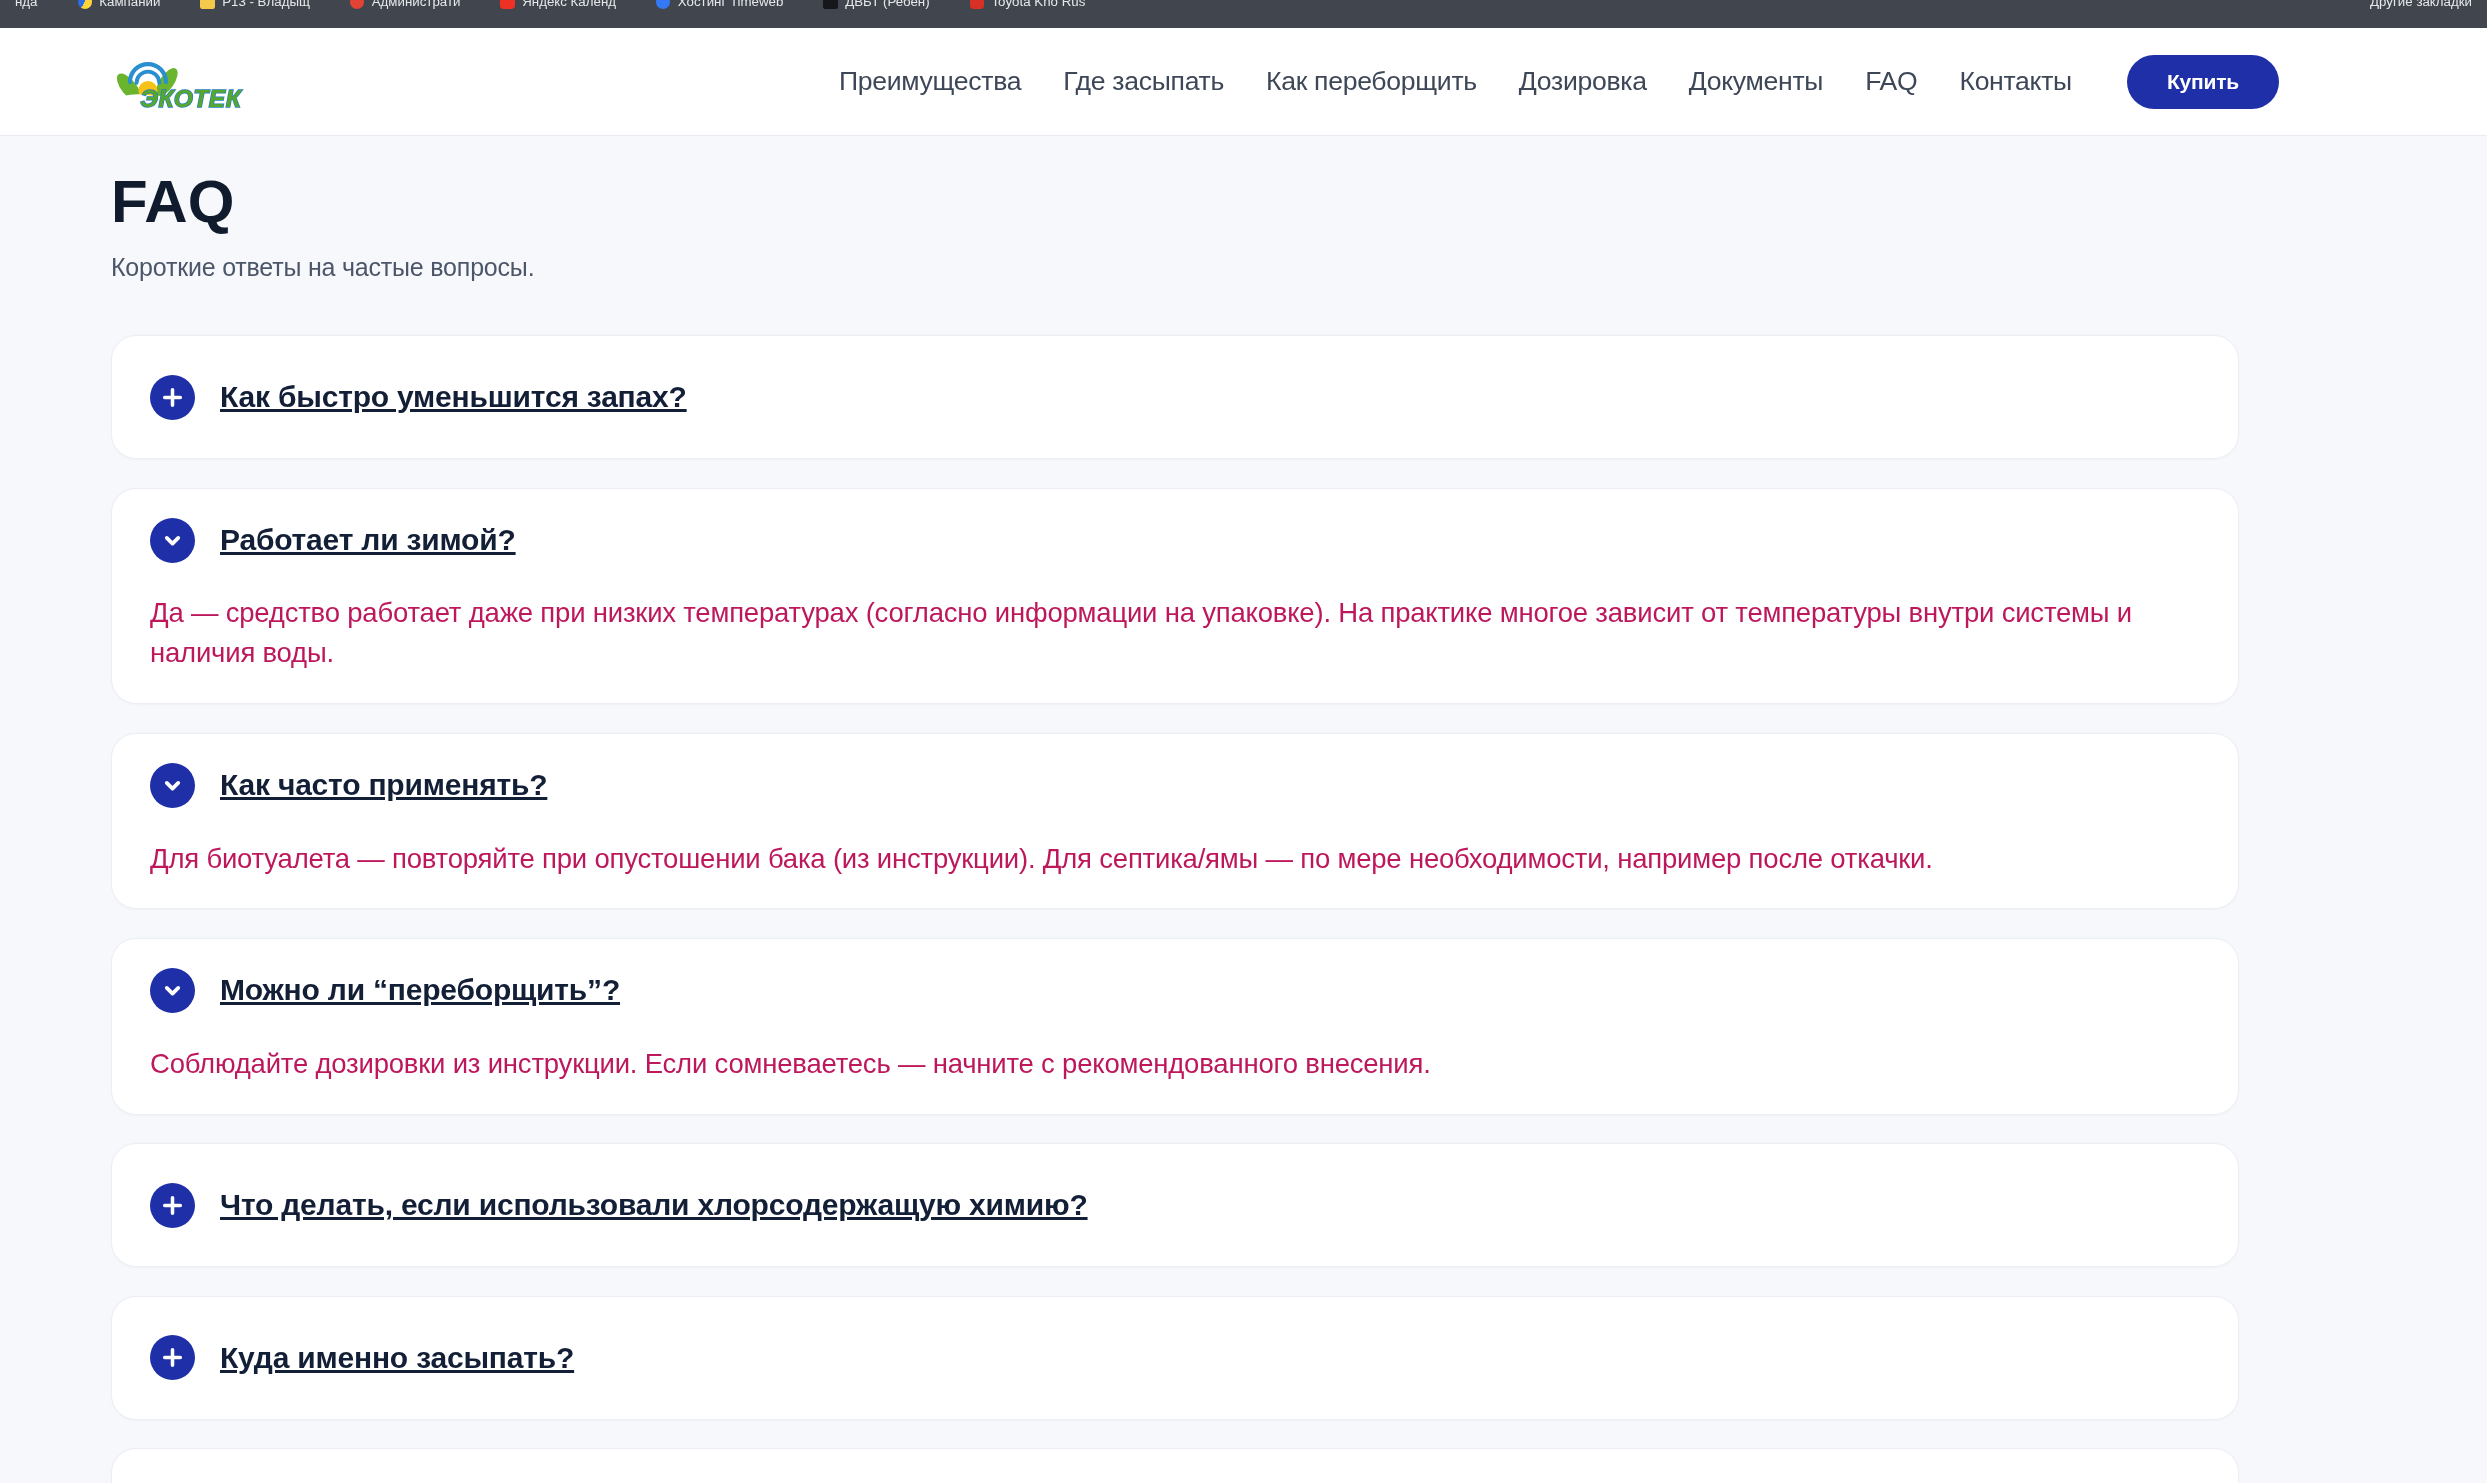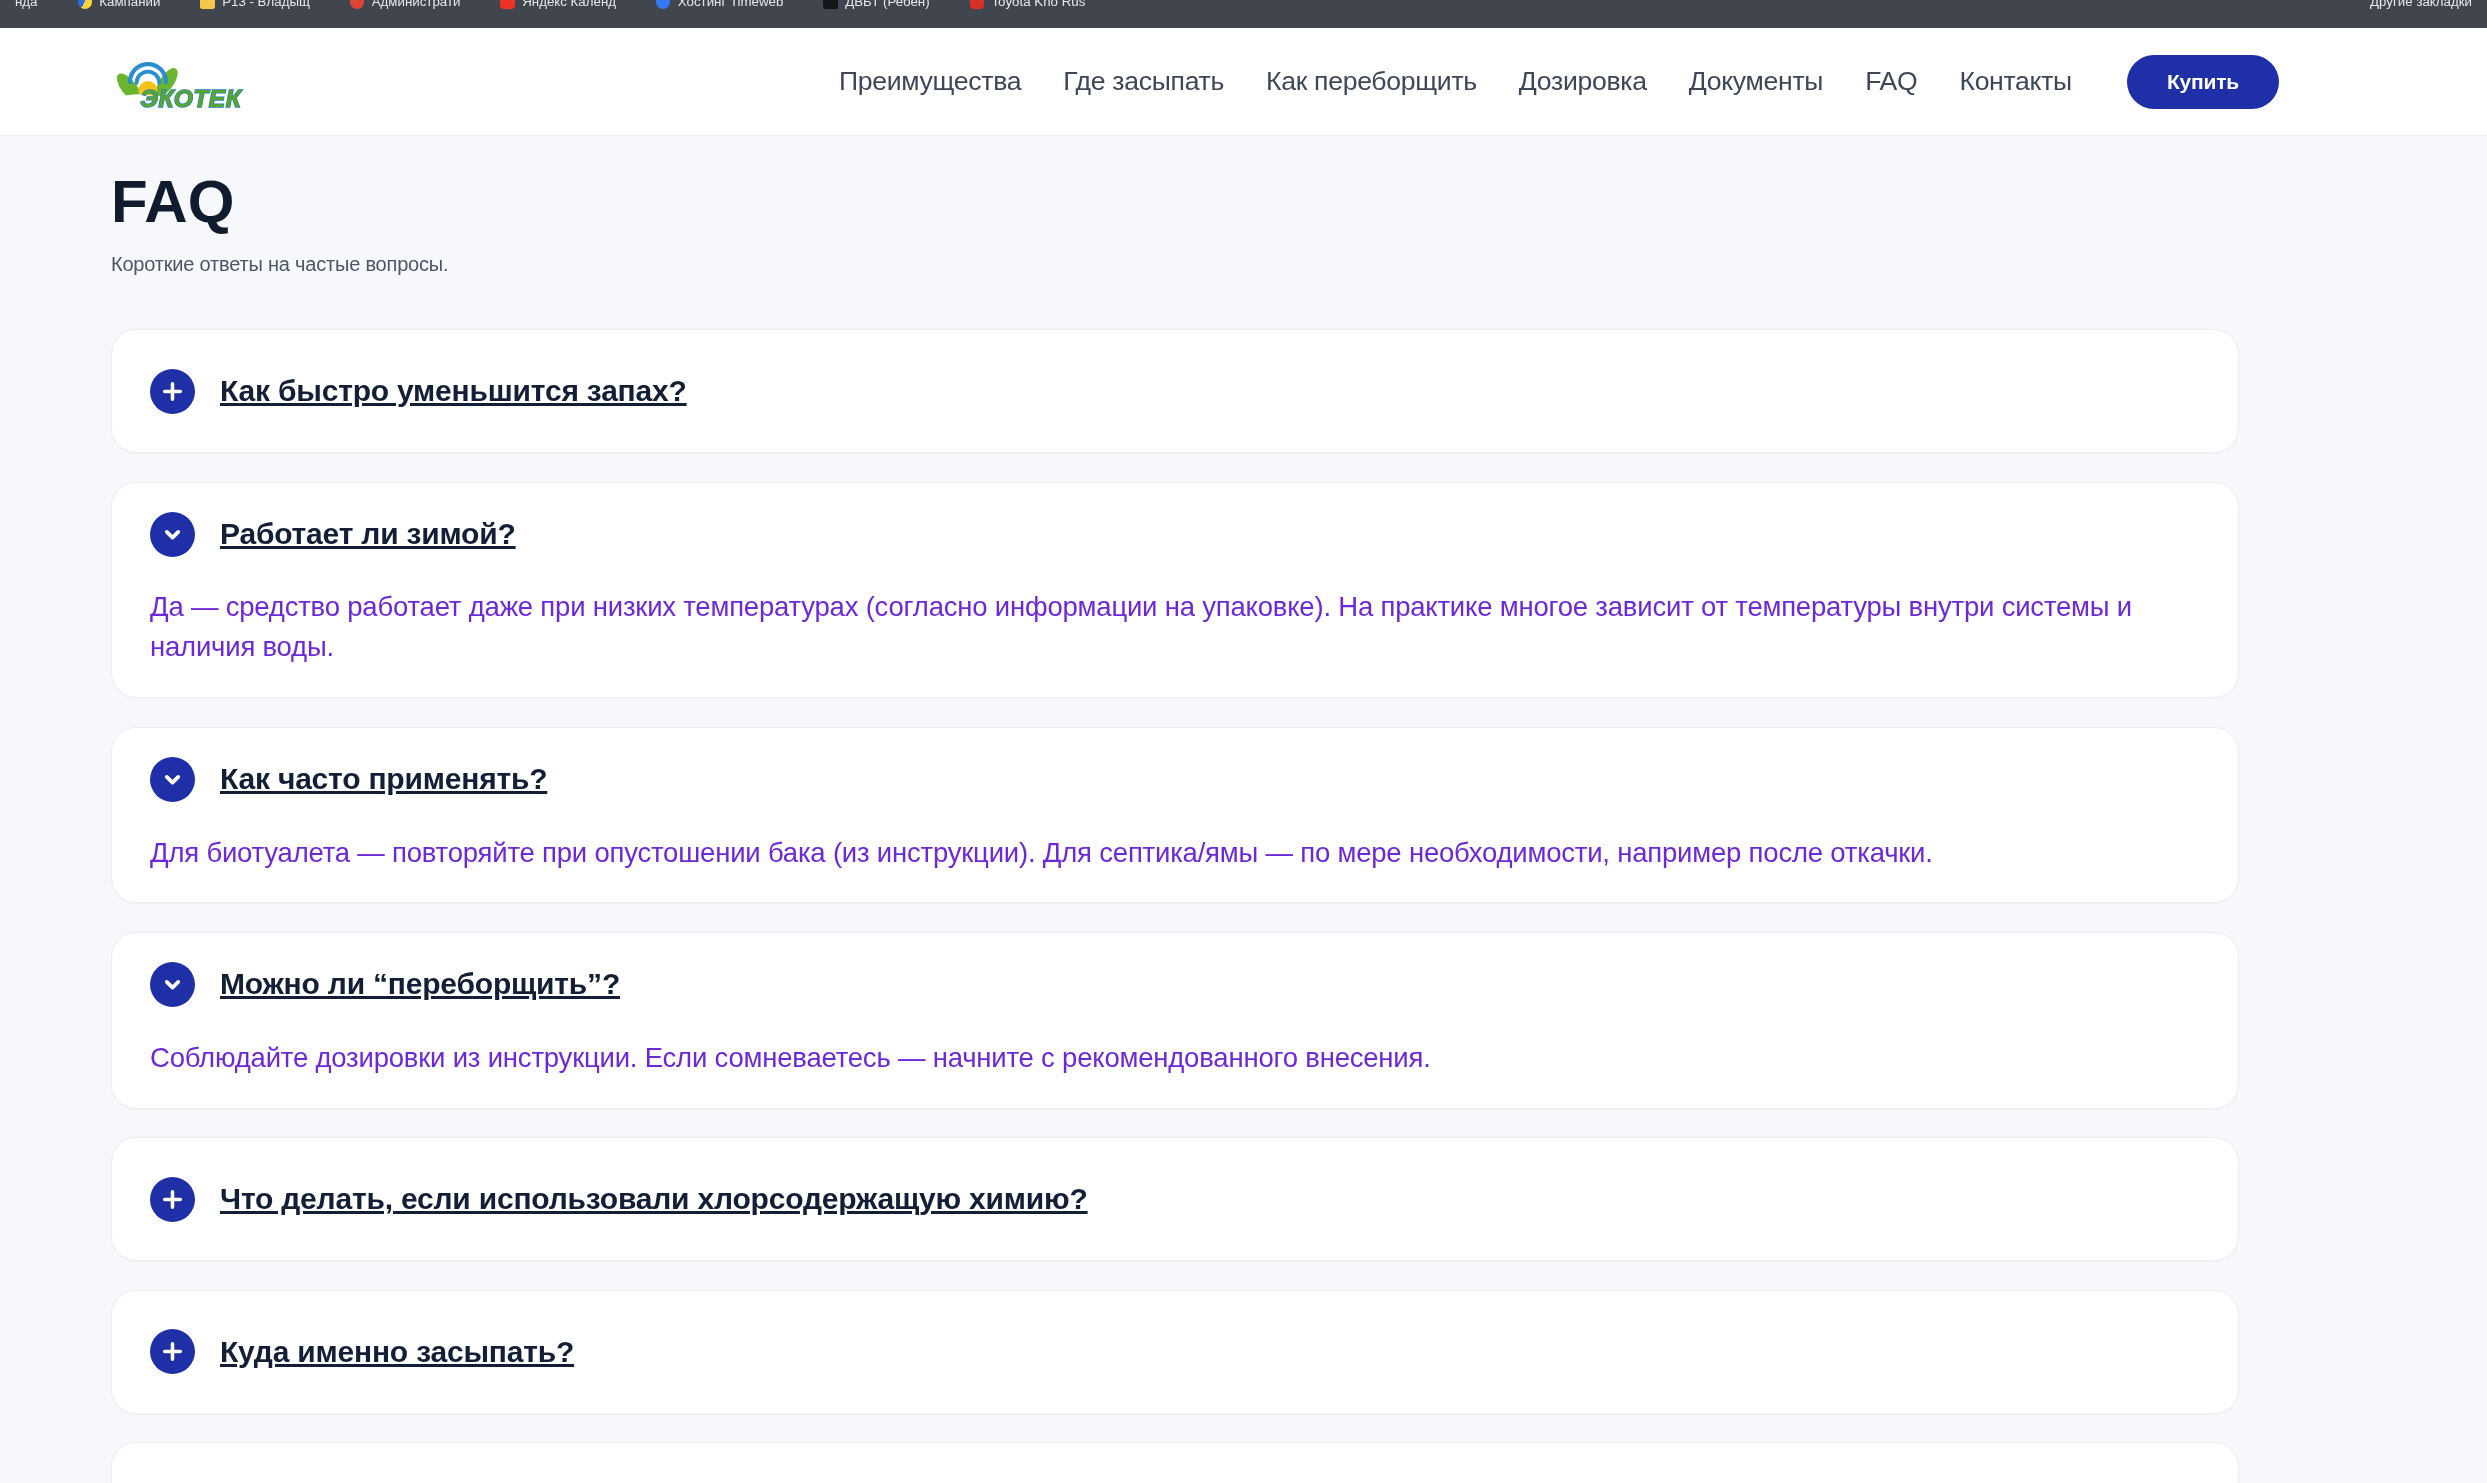--- a/index.html
+++ b/index.html
@@ -47,39 +47,39 @@
     font-size: 21px; font-weight: 600; letter-spacing: -0.2px;
     padding: 15px 40px; border-radius: 31px; border: none; cursor: pointer;
   }
 
   
   .main { padding: 36px 248px 0 111px; }
   .page-title {
     font-size: 60px; font-weight: 800; color: #101b2e;
     margin: 0; line-height: 1; letter-spacing: 0px;
   }
-  .subtitle { font-size: 20px; color: #4b5669; margin-top: 21px; letter-spacing: -0.2px; }
+  .subtitle { font-size: 25px; color: #4b5669; margin-top: 21px; letter-spacing: -0.2px; }
 
   .faq-list { margin-top: 53px; display: flex; flex-direction: column; gap: 28.5px; }
   .card {
     background: #ffffff; border: 1.9px solid #ebeff5; border-radius: 25px;
     padding: 0 38px; box-shadow: 0 0.9px 1.9px rgba(15,23,42,0.03);
   }
   .card-head { display: flex; align-items: center; gap: 25px; min-height: 122px; cursor: pointer; text-decoration: underline; }
   .card.expanded .card-head { min-height: 103px; }
   .icon-circle {
     width: 45px; height: 45px; border-radius: 50%; background: #1e2fa8;
     flex: none; display: flex; align-items: center; justify-content: center;
   }
   .icon-circle svg { display: block; }
   .question {
     font-size: 30px; font-weight: 700; color: #131f36; letter-spacing: -0.2px;
   }
   .answer {
-    font-size: 27.5px; color: #6d28d9; line-height: 1.45; letter-spacing: -0.2px;
+    font-size: 27.5px; color: #be185d; line-height: 1.45; letter-spacing: -0.2px;
     margin: 0; padding: 1.9px 0 30px 0; max-width: 2056px;
   }
   .card.partial { height: 161px; overflow: hidden; }
 </style>
 </head>
 <body>
 
 <div class="bm-bar">
   <div class="bm-row">
     <span class="bm-item">

